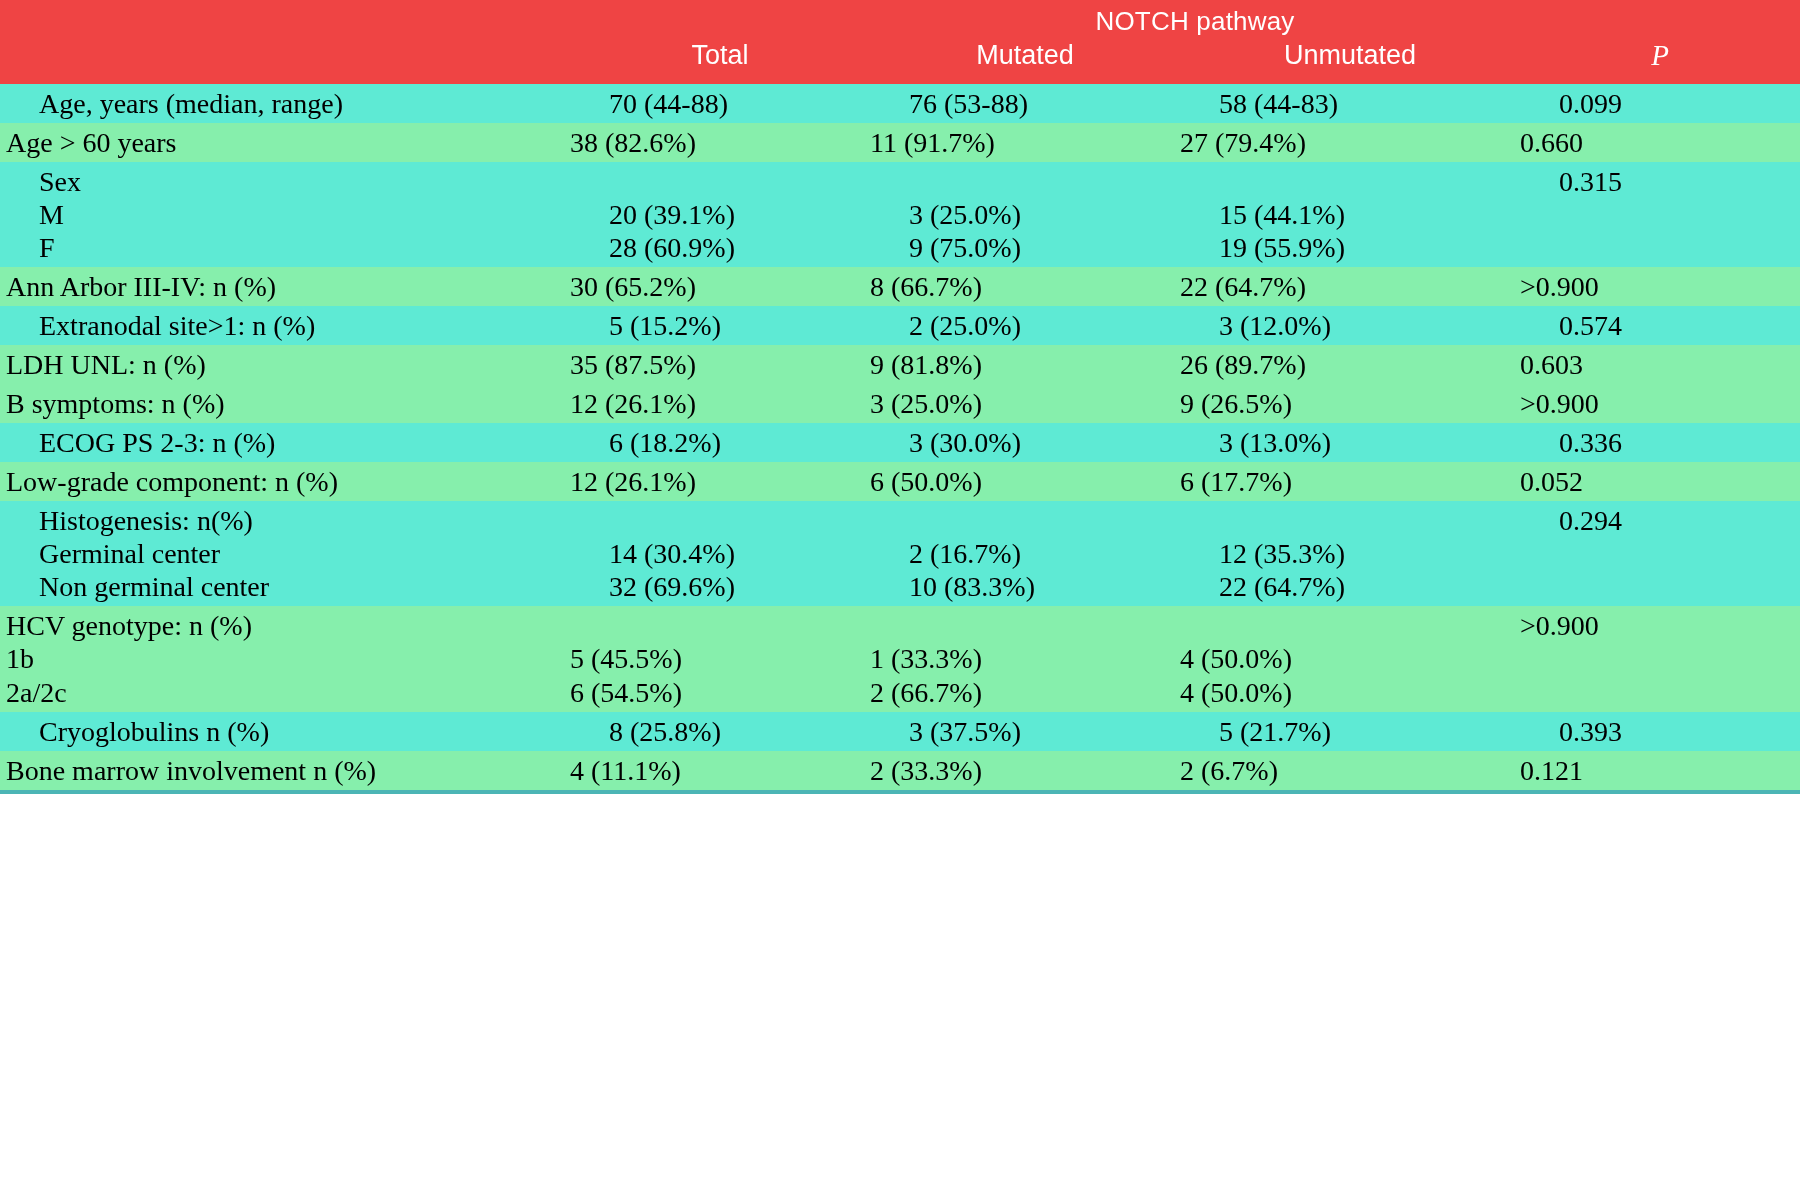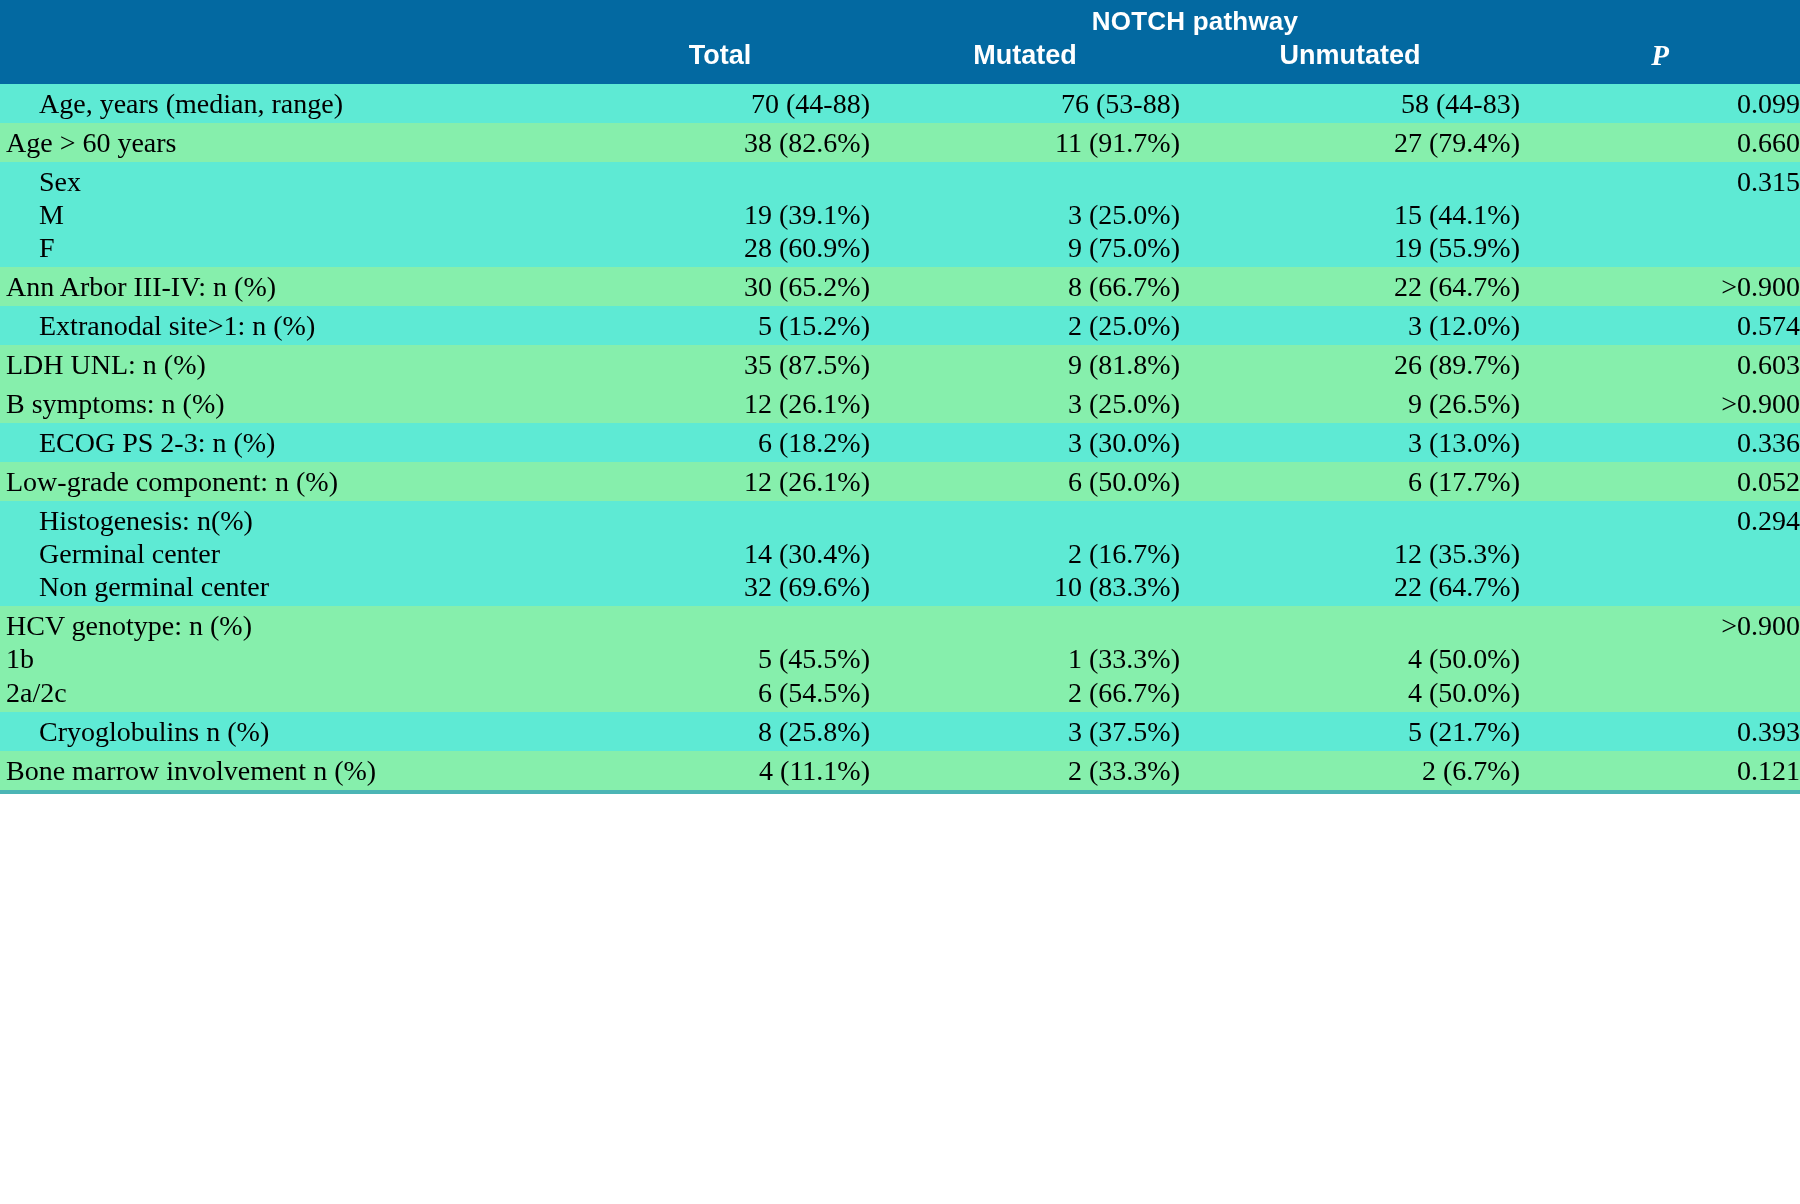--- a/index.html
+++ b/index.html
@@ -25,24 +25,24 @@
     table-layout: fixed;
   }
   table.stat-table col.c-label { width: 570px; }
   table.stat-table col.c-total { width: 300px; }
   table.stat-table col.c-mut   { width: 310px; }
   table.stat-table col.c-unmut { width: 340px; }
   table.stat-table col.c-p     { width: 280px; }
 
   thead tr.group-row th,
   thead tr.head-row th {
-    background: #0369a1;
+    background: #ef4444;
     color: #ffffff;
     font-family: "Liberation Sans", sans-serif;
-    font-weight: bold;
+    font-weight: normal;
     padding: 0;
   }
   thead tr.group-row th.group-title {
     font-size: 26px;
     text-align: center;
     padding-top: 6px;
     padding-bottom: 2px;
     letter-spacing: 0.2px;
   }
   thead tr.head-row th {
@@ -63,21 +63,21 @@
     padding: 3px 0 3px 0;
     vertical-align: top;
     line-height: 1.18;
   }
   tbody td.label {
     text-align: left;
     padding-left: 6px;
     white-space: pre-line;
   }
   tbody td.num {
-    text-align: right;
+    text-align: left;
     white-space: pre-line;
   }
   tbody tr.shaded td {
     background: #86efac;
   }
   tbody tr.plain td {
     background: #5eead4;
     padding-left: 39px;
   }
   tbody tr td {
@@ -134,21 +134,21 @@
           <td class="num">38 (82.6%)</td>
           <td class="num">11 (91.7%)</td>
           <td class="num">27 (79.4%)</td>
           <td class="num">0.660</td>
         </tr>
         <tr class="plain">
           <td class="label">Sex
 M
 F</td>
           <td class="num">
-19 (39.1%)
+20 (39.1%)
 28 (60.9%)</td>
           <td class="num">
 3 (25.0%)
 9 (75.0%)</td>
           <td class="num">
 15 (44.1%)
 19 (55.9%)</td>
           <td class="num">0.315</td>
         </tr>
         <tr class="shaded">

